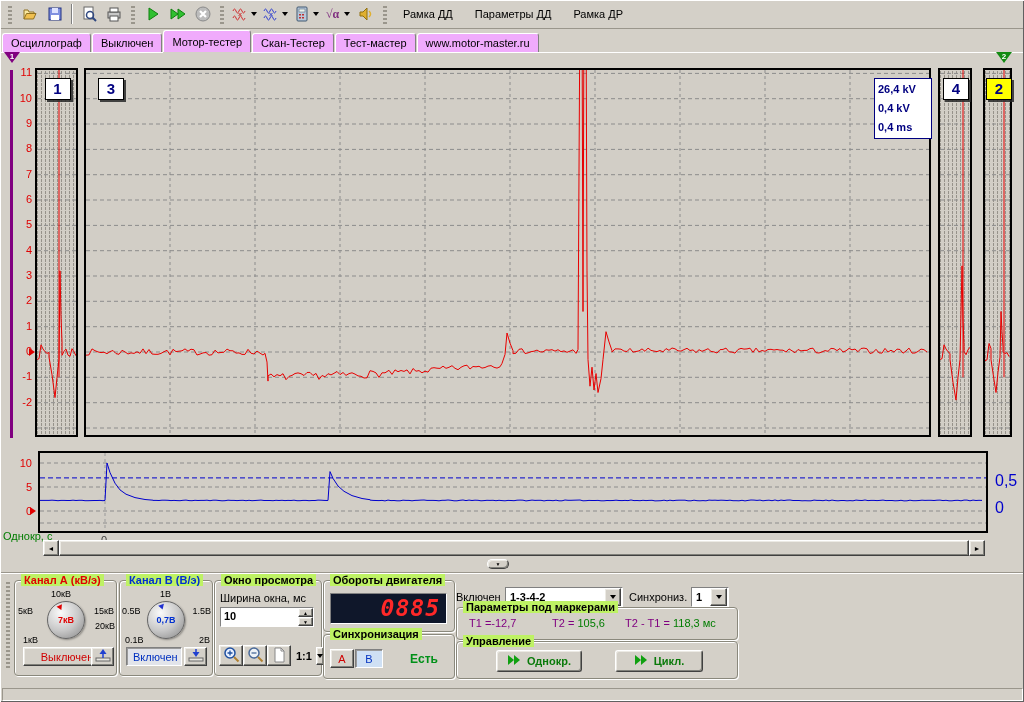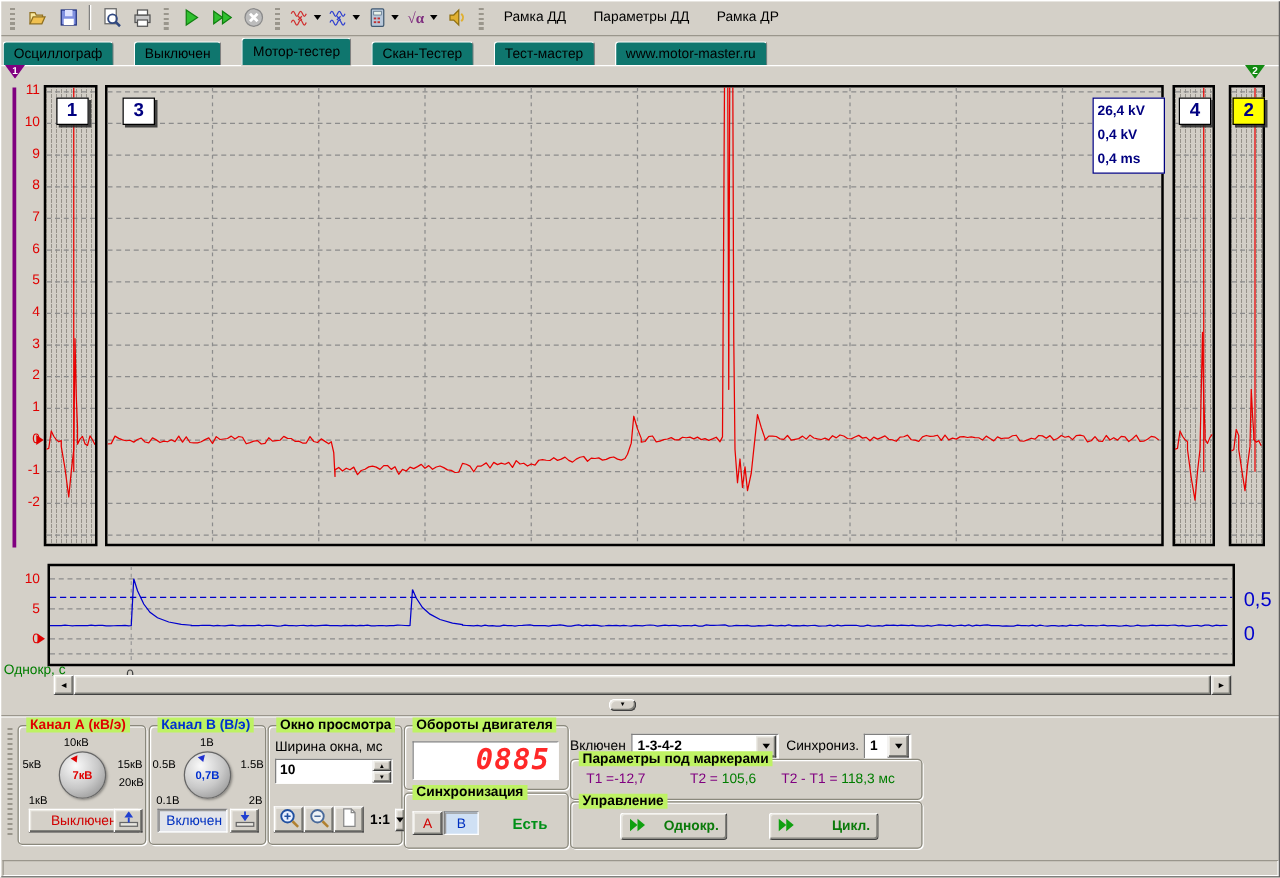--- a/index.html
+++ b/index.html
@@ -8,21 +8,21 @@
   
   .toolbar{position:absolute;left:0;top:0;width:1024px;height:29px;background:#d4d0c8;border-bottom:1px solid #9a968c;box-shadow:inset 0 1px 0 #fff;display:flex;align-items:center;padding:0 3px;box-sizing:border-box}
   .tbtn{min-width:25px;height:24px;background:transparent;border:1px solid transparent;display:inline-flex;align-items:center;justify-content:center;padding:0 2px;font-family:inherit}
   .ticon{display:inline-flex;width:16px;height:16px}
   .caret{width:0;height:0;border-left:3px solid transparent;border-right:3px solid transparent;border-top:4px solid #000;margin-left:3px}
   .grip{width:4px;height:20px;margin:0 5px;background:repeating-linear-gradient(0deg,#9a968c 0 2px,transparent 2px 4px)}
   .tsep{width:1px;height:20px;margin:0 4px;background:#808080;box-shadow:1px 0 0 #fff}
   .tmenu{padding:5px 11px;white-space:nowrap}
   
   .tabbar{position:absolute;left:0;top:30px;width:1024px;height:22px;display:flex;align-items:flex-end;padding-left:2px;box-sizing:border-box;z-index:5}
-  .tab{position:relative;padding:3px 8px 2px;margin-right:16px;background:#0f766e;border:1px solid #808080;border-bottom:none;border-top-color:#fff;border-left-color:#fff;border-radius:3px 3px 0 0;height:19px;box-sizing:border-box;white-space:nowrap}
+  .tab{position:relative;padding:3px 8px 2px;margin-right:1px;background:#f0abfc;border:1px solid #808080;border-bottom:none;border-top-color:#fff;border-left-color:#fff;border-radius:3px 3px 0 0;height:19px;box-sizing:border-box;white-space:nowrap}
   .tab.active{height:22px;padding-top:5px;z-index:6;box-shadow:0 1px 0 #d4d0c8}
   .scope-bg{position:absolute;left:0;top:52px;width:1024px;height:520px;background:#d4d0c8;border-top:1px solid #fff}
   
   .panel{position:absolute;border:2px solid #000;background:#d2cec6;box-sizing:border-box}
   .panel.fine{background-image:repeating-linear-gradient(0deg,#d2cec6 0 1px,transparent 1px 4px),repeating-linear-gradient(90deg,#96928a 0 1px,transparent 1px 4px)}
   .panel svg{display:block}
   .badge{position:absolute;top:8px;width:24px;height:20px;border:1px solid #000;box-shadow:2px 2px 0 rgba(40,40,40,.85);color:#000080;font-weight:bold;font-size:15px;text-align:center;line-height:20px;background:#fff}
   .ylab{position:absolute;left:12px;width:20px;text-align:right;color:#e00000;font-size:11px}
   .tlab{position:absolute;left:16px;width:16px;text-align:right;color:#e00000;font-size:11px}
   .zarrow{width:0;height:0;border-top:4px solid transparent;border-bottom:4px solid transparent;border-left:6px solid #e00000;position:absolute}
@@ -47,32 +47,32 @@
   .vgrip{position:absolute;left:6px;top:580px;width:4px;height:88px;background:repeating-linear-gradient(0deg,#9a968c 0 2px,transparent 2px 4px)}
   .group{position:absolute;border:1px solid #8a887c;border-radius:4px;box-shadow:inset 1px 1px 0 #fff,1px 1px 0 #fff}
   .gtitle{position:absolute;top:-7px;left:6px;background:#bef264;padding:0 3px;font-weight:bold;white-space:nowrap}
   .klab{position:absolute;font-size:9px;white-space:nowrap}
   .knob{position:absolute;width:36px;height:36px;border-radius:50%;background:radial-gradient(circle at 35% 30%,#fafafa,#c8c8c8 52%,#8a8a8a 96%);border:1px solid #666;box-shadow:1px 1px 2px rgba(0,0,0,.35)}
   .kptr{position:absolute;inset:0;transform:rotate(-25deg)}
   .kptr::before{content:"";position:absolute;left:50%;top:2px;margin-left:-3px;border-left:3px solid transparent;border-right:3px solid transparent;border-top:5px solid currentColor}
   .kval{position:absolute;inset:0;display:flex;align-items:center;justify-content:center;font-size:9px;font-weight:bold}
   .absbtn{position:absolute;box-sizing:border-box}
   .iconbtn{display:flex;align-items:center;justify-content:center;padding:0}
-  .lcd{position:absolute;background:#ffffff;border:1px solid;border-color:#808080 #fff #fff #808080;color:#ff2828;font-family:"DejaVu Sans Mono",monospace;font-weight:bold;font-style:italic;font-size:23px;text-align:right;padding:1px 6px 0 2px;box-sizing:border-box;letter-spacing:1px}
+  .lcd{position:absolute;background:#0f172a;border:1px solid;border-color:#808080 #fff #fff #808080;color:#ff2828;font-family:"DejaVu Sans Mono",monospace;font-weight:bold;font-style:italic;font-size:23px;text-align:right;padding:1px 6px 0 2px;box-sizing:border-box;letter-spacing:1px}
   .flabel{position:absolute;white-space:nowrap}
   .combo{position:absolute;height:20px;box-sizing:border-box;border:1px solid;border-color:#808080 #fff #fff #808080;background:#fff;display:flex;align-items:center}
   .combo .ctext{flex:1;padding:0 4px;font-weight:bold;white-space:nowrap}
   .combo .cbtn{width:15px;height:16px;margin-right:1px;display:flex;align-items:center;justify-content:center;padding:0}
   .ccaret{width:0;height:0;border-left:3px solid transparent;border-right:3px solid transparent;border-top:4px solid #000}
   .spin{position:absolute;height:20px;box-sizing:border-box;border:1px solid;border-color:#808080 #fff #fff #808080;background:#fff;display:flex}
   .spin .stext{flex:1;padding:2px 3px;font-weight:bold}
   .spincol{width:15px;display:flex;flex-direction:column}
   .spincol button{flex:1;font-size:5px;line-height:4px;padding:0;display:flex;align-items:center;justify-content:center}
   .mval{position:absolute;white-space:nowrap;font-size:11px}
-  .runbtn{display:flex;align-items:center;justify-content:space-between;gap:5px;border-radius:3px;color:#0a7a0a;font-weight:bold}
+  .runbtn{display:flex;align-items:center;justify-content:center;gap:5px;border-radius:3px;color:#0a7a0a;font-weight:bold}
   .statusbar{position:absolute;left:2px;top:688px;width:1019px;height:11px;border:1px solid;border-color:#9a968c #fff #fff #9a968c;background:#d4d0c8}
 </style>
 </head>
 <body>
 
 <div class="toolbar">
     <div class="grip"></div>
     <button class="tbtn">
       <span class="ticon">
         <svg width="16" height="16">

